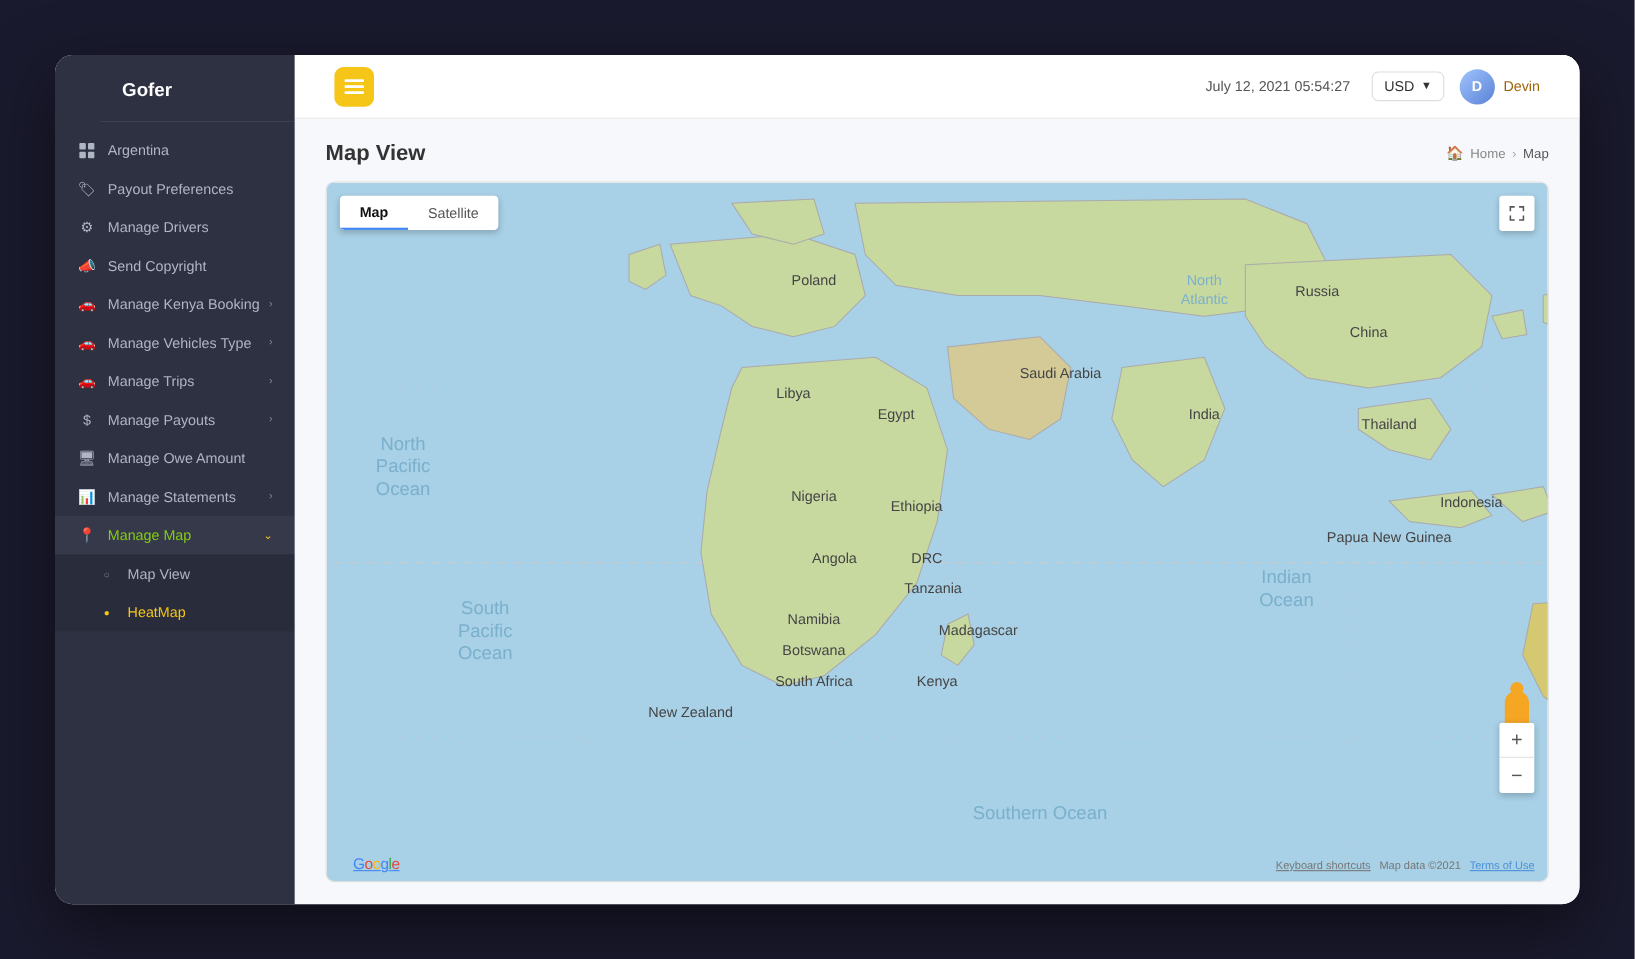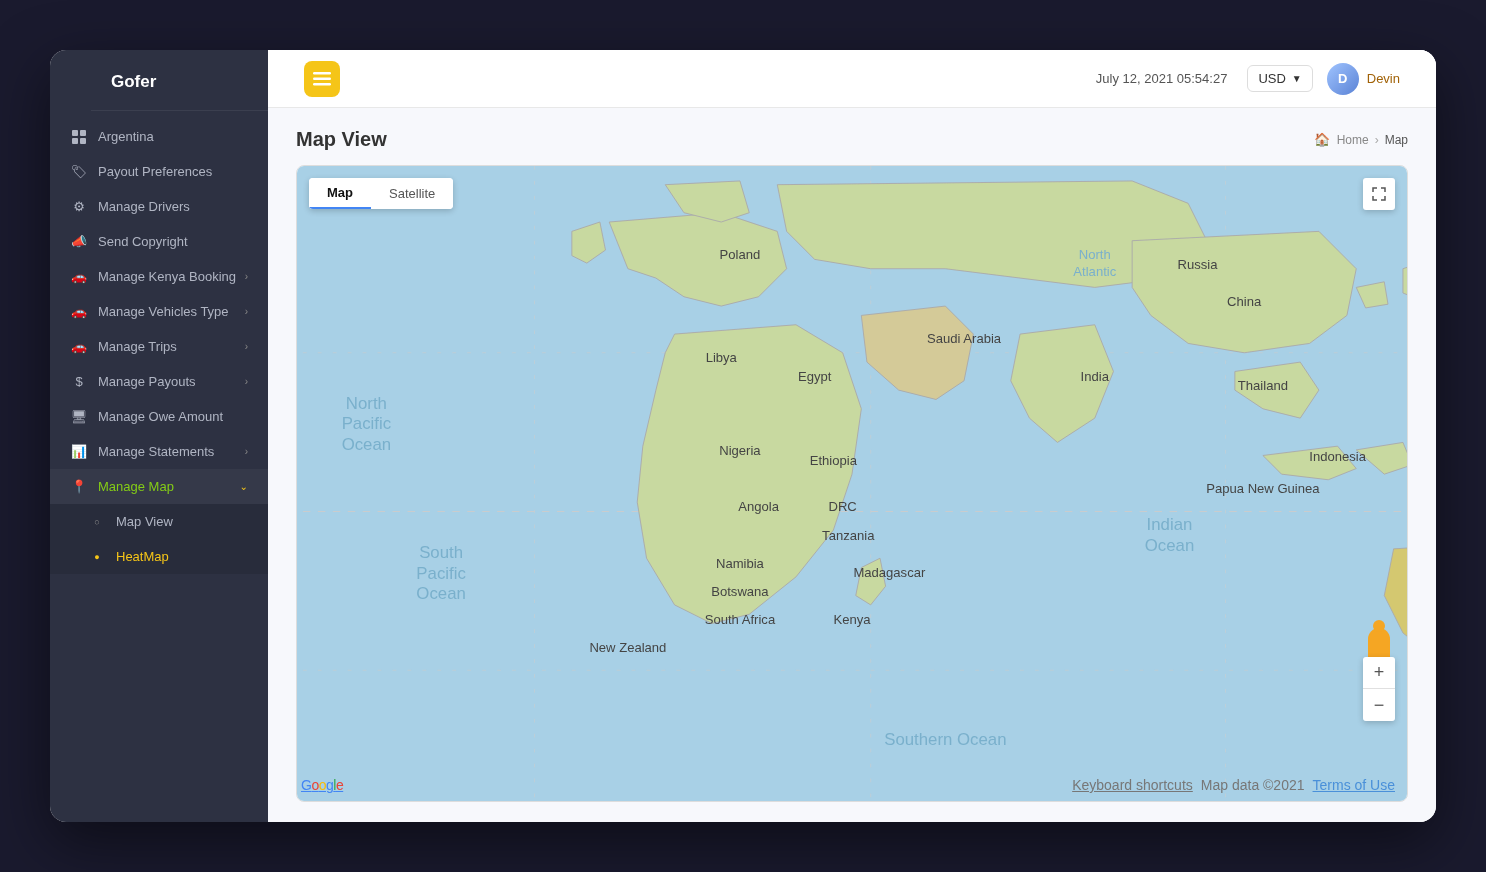--- a/index.html
+++ b/index.html
@@ -296,33 +296,33 @@
     
     .world-map-bg {
       position: absolute;
       inset: 0;
       width: 100%;
       height: 100%;
     }
     .map-footer {
       position: absolute;
       bottom: 8px;
-      left: 4px;
+      left: 24px;
       z-index: 10;
       font-size: 12px;
       color: #555;
       font-weight: 600;
       text-decoration: underline;
     }
     .map-footer-right {
       position: absolute;
       bottom: 8px;
       right: 12px;
       z-index: 10;
-      font-size: 14px;
+      font-size: 10px;
       color: #777;
       display: flex;
       gap: 8px;
     }
     
     .page-footer {
       padding: 10px 28px;
       font-size: 11px;
       color: #888;
       background: #f7f8fc;

